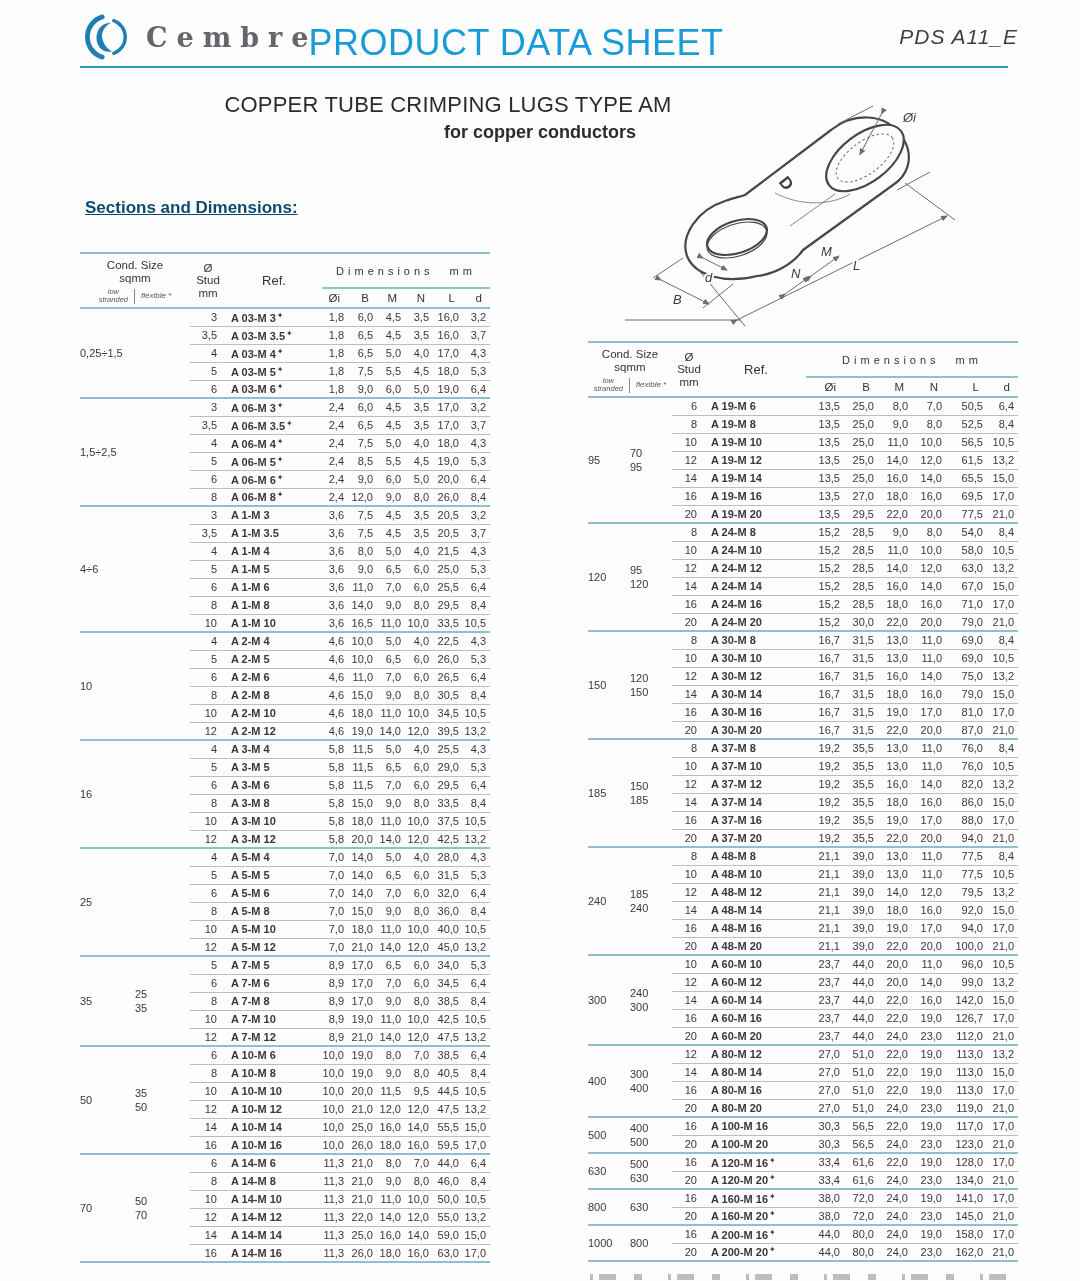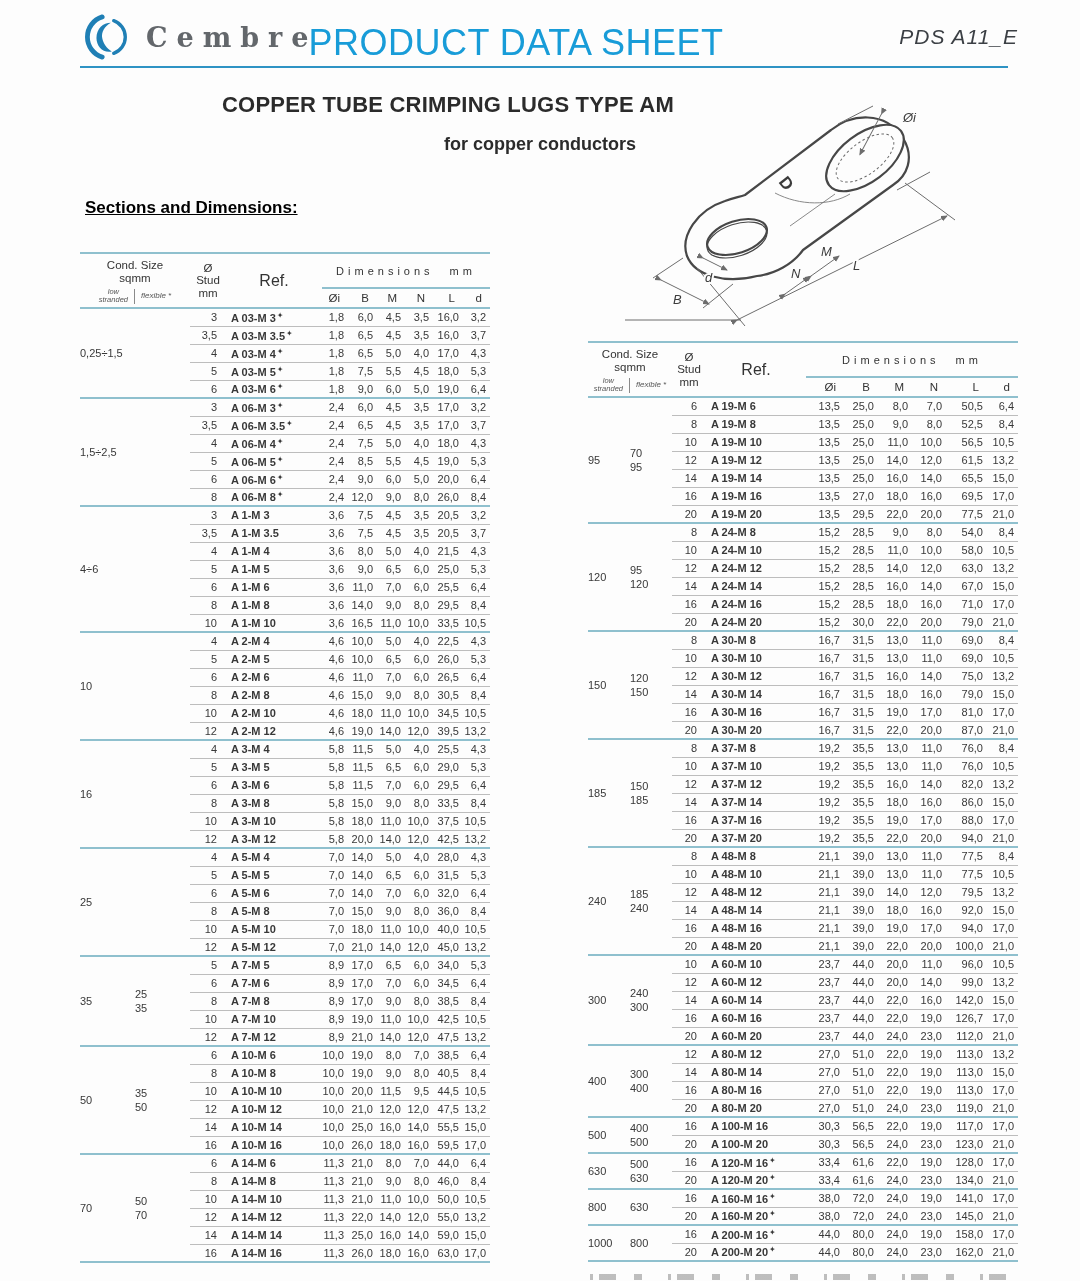--- a/index.html
+++ b/index.html
@@ -7,41 +7,41 @@
   .page { position:relative; width:1080px; height:1281px; background:#fdfdfd; margin:0 auto; overflow:hidden; }
 
   
   .brand { position:absolute; left:84px; top:14px; display:flex; align-items:center; gap:16px; }
   .brand-name { font-family:"DejaVu Serif", serif; font-weight:bold; font-size:27px; letter-spacing:9px; color:#63676b; }
   .doc-title { position:absolute; left:0; top:22px; width:1032px; text-align:center; font-size:36px; font-weight:normal; color:#189cd8; letter-spacing:0.5px; }
   .doc-code { position:absolute; right:62px; top:25px; font-size:21px; font-style:italic; color:#3b3f44; letter-spacing:1px;text-align:right; }
   .header-rule { position:absolute; left:80px; top:66px; width:928px; height:2px; background:#2e93c4; }
 
   
-  .main-title { position:absolute; left:0; top:92px; width:896px; text-align:center; font-size:22px; font-weight:bold; color:#2b2b2b; letter-spacing:0.2px; }
-  .sub-title  { position:absolute; left:0; top:122px; width:1080px; text-align:center; font-size:18px; font-weight:bold; color:#2b2b2b;margin-top:12px; }
-  .section-heading { position:absolute; left:85px; top:198px; font-size:17px; font-weight:bold; color:#000000; text-decoration:underline; }
+  .main-title { position:absolute; left:0; top:92px; width:896px; text-align:center; font-size:22px; font-weight:normal; color:#2b2b2b; letter-spacing:0.2px; }
+  .sub-title  { position:absolute; left:0; top:122px; width:1080px; text-align:center; font-size:18px; font-weight:bold; color:#2b2b2b; }
+  .section-heading { position:absolute; left:85px; top:198px; font-size:17px; font-weight:bold; color:#0c4a6e; text-decoration:underline; }
 
   
   .dtable { border-collapse:collapse; table-layout:fixed; }
   .left-table  { position:absolute; left:80px;  top:252px; width:410px; }
   .right-table { position:absolute; left:588px; top:341px; width:430px; }
 
   .dtable th { font-weight:normal; color:#333; vertical-align:middle; }
   .dtable thead th { border-top:2px solid #8fc0ce; }
   .h-cond, .h-stud, .h-ref { border-bottom:2px solid #8fc0ce; }
   .h-dims { border-bottom:1px solid #9a9a9a; height:34px; }
   .h-dim  { border-bottom:2px solid #8fc0ce; height:19px; font-size:11.5px; text-align:right; padding-right:8px; }
   .h-cond { height:55px; }
   .cond-title { font-size:11.5px; line-height:13px; padding-top:3px; }
   .cond-sub { display:flex; justify-content:center; align-items:center; margin-top:3px; }
   .sub-low { font-size:7.5px; font-style:italic; color:#555; text-align:center; line-height:8px; padding:0 6px 2px 0; }
   .sub-flex { font-size:8px; font-style:italic; color:#555; border-left:1px solid #8a8a8a; padding:2px 0 4px 6px; }
   .h-stud { font-size:11.5px; text-align:center; line-height:12.5px; }
-  .h-ref  { font-size:16px; }
+  .h-ref  { font-size:13px; }
   .dims-label { text-align:center; font-size:11px; color:#333; letter-spacing:4px; }
   .dims-label .mm-part { margin-left:16px; }
 
   .dtable td { height:18px; font-size:11px; color:#383838; vertical-align:middle; white-space:nowrap; overflow:hidden; }
   .c-size { font-size:12px; text-align:left; color:#3a3a3a; border-bottom:2px solid #8fc0ce; }
   .flex-val { line-height:14px; }
   .c-stud { text-align:right; padding-right:9px; }
   .c-ref  { text-align:left; padding-left:5px; font-weight:bold; color:#1c1c1c; font-size:11.5px; }
   .star { font-family:"DejaVu Sans", sans-serif; font-size:8px; vertical-align:4px; margin-left:1px; }
   .c-dim { text-align:right; padding-right:4px; }

